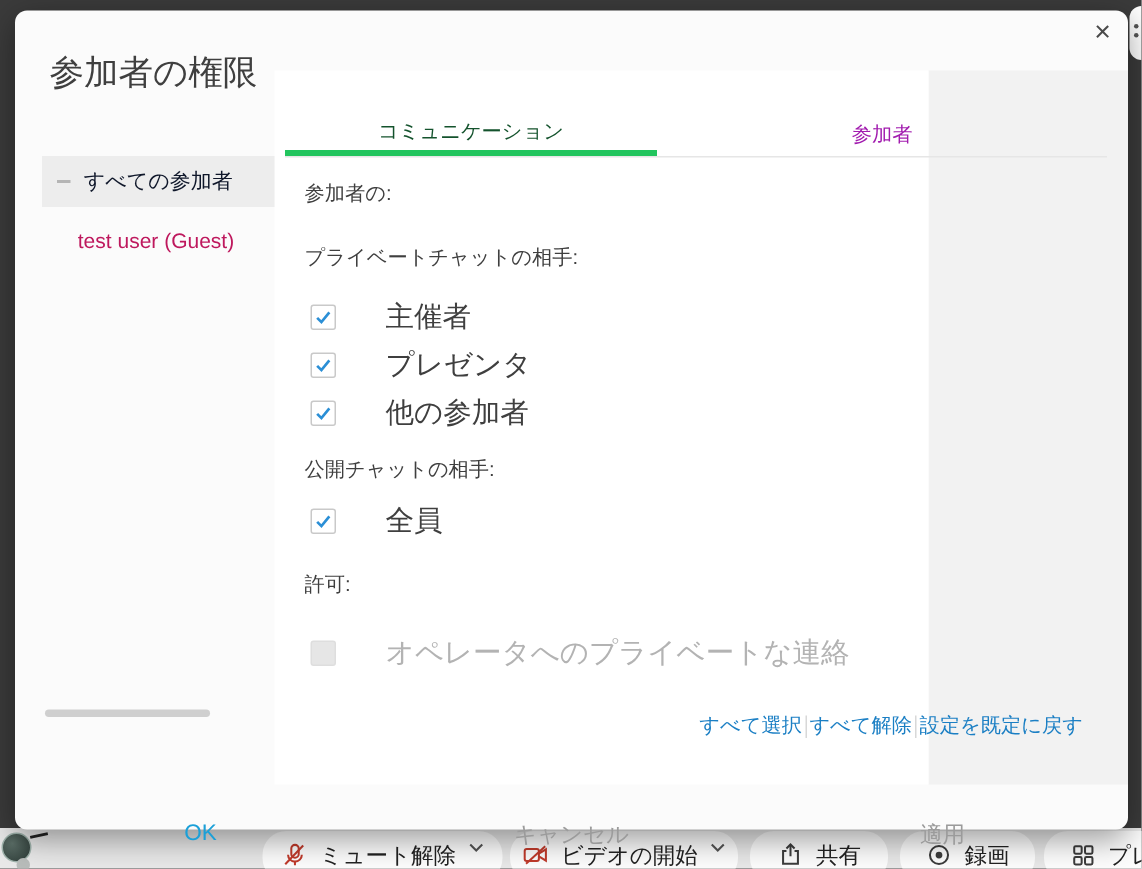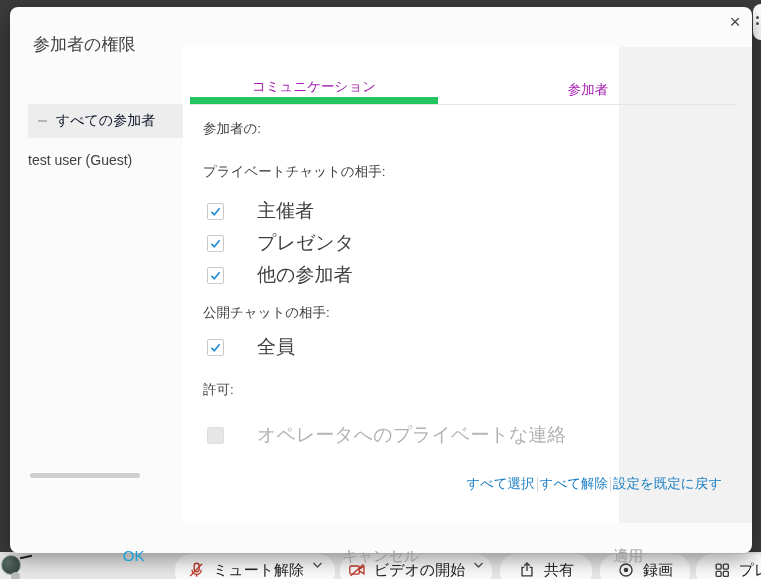--- a/index.html
+++ b/index.html
@@ -14,38 +14,38 @@
         padding-top:7px;box-sizing:border-box;font-size:15px;color:#222;}
   .pill svg{flex:0 0 auto;}
   .sphere{position:absolute;left:1px;top:555px;width:18px;height:18px;border-radius:50%;
           background:radial-gradient(circle at 35% 35%,#5c6f68,#2c3a36);border:1px solid #9fb3ac;}
   .sphere2{position:absolute;left:11px;top:572px;width:9px;height:9px;border-radius:50%;background:#b9bdbb;}
   .cursor-mark{position:absolute;left:20px;top:556px;width:12px;height:2px;background:#222;transform:rotate(-12deg);}
 
   
   .dialog{position:absolute;left:10px;top:7px;width:742px;height:546px;background:#fbfbfb;
           border-radius:8px;box-shadow:0 6px 22px rgba(0,0,0,.4);}
-  .dlg-title{position:absolute;left:23px;top:26px;font-size:17px;color:#3f3f3f;text-align:center;}
+  .dlg-title{position:absolute;left:23px;top:26px;font-size:23px;color:#3f3f3f;text-align:center;}
   .close-btn{position:absolute;left:712px;top:2px;width:26px;height:26px;border:none;background:none;
              font-size:19px;font-weight:300;color:#4a4a4a;cursor:pointer;line-height:26px;text-align:center;padding:0;}
   .gray-block{position:absolute;left:609px;top:40px;width:133px;height:476px;background:#f2f2f2;}
   .panel{position:absolute;left:173px;top:40px;width:436px;height:476px;background:#ffffff;}
 
   
   .side-item-selected{position:absolute;left:18px;top:97px;width:155px;height:34px;background:#ededed;
         display:flex;align-items:center;justify-content:center;font-size:14px;color:#0f172a;cursor:pointer;}
   .collapse-ind{position:absolute;left:28px;top:113px;width:9px;height:2px;background:#b5b5b5;}
   .side-item{position:absolute;left:18px;top:139px;width:152px;height:28px;display:flex;align-items:center;
-        justify-content:flex-start;font-size:14px;color:#404040;cursor:pointer;}
+        justify-content:center;font-size:14px;color:#be185d;cursor:pointer;}
   .hscroll{position:absolute;left:20px;top:466px;width:110px;height:5px;border-radius:3px;background:#cfcfcf;cursor:pointer;}
 
   
   .tabs{position:absolute;left:180px;top:69px;width:548px;height:29px;display:flex;border-bottom:1px solid #e6e6e6;box-sizing:border-box;}
   .tab{display:flex;align-items:center;justify-content:center;font-size:13.5px;cursor:pointer;box-sizing:border-box;}
-  .tab-active{width:248px;color:#a21caf;border-bottom:7px solid #22c55e;}
+  .tab-active{width:248px;color:#14532d;border-bottom:4px solid #22c55e;}
   .tab-idle{width:300px;color:#a21caf;}
 
   
   .lbl{position:absolute;left:193px;font-size:13.5px;color:#3f3f3f;}
   .cb-row{position:absolute;left:197px;display:flex;align-items:center;gap:13px;cursor:pointer;}
   .cb{width:17px;height:17px;border:1px solid #c9c9c9;border-radius:2px;background:#fff;
       display:flex;align-items:center;justify-content:center;box-sizing:border-box;}
   .cb-disabled{background:#e6e6e6;border-color:#dedede;}
   .cb-row span{font-size:19px;color:#3f3f3f;margin-left:20px;}
   .cb-row .muted{color:#b3b3b3;}

